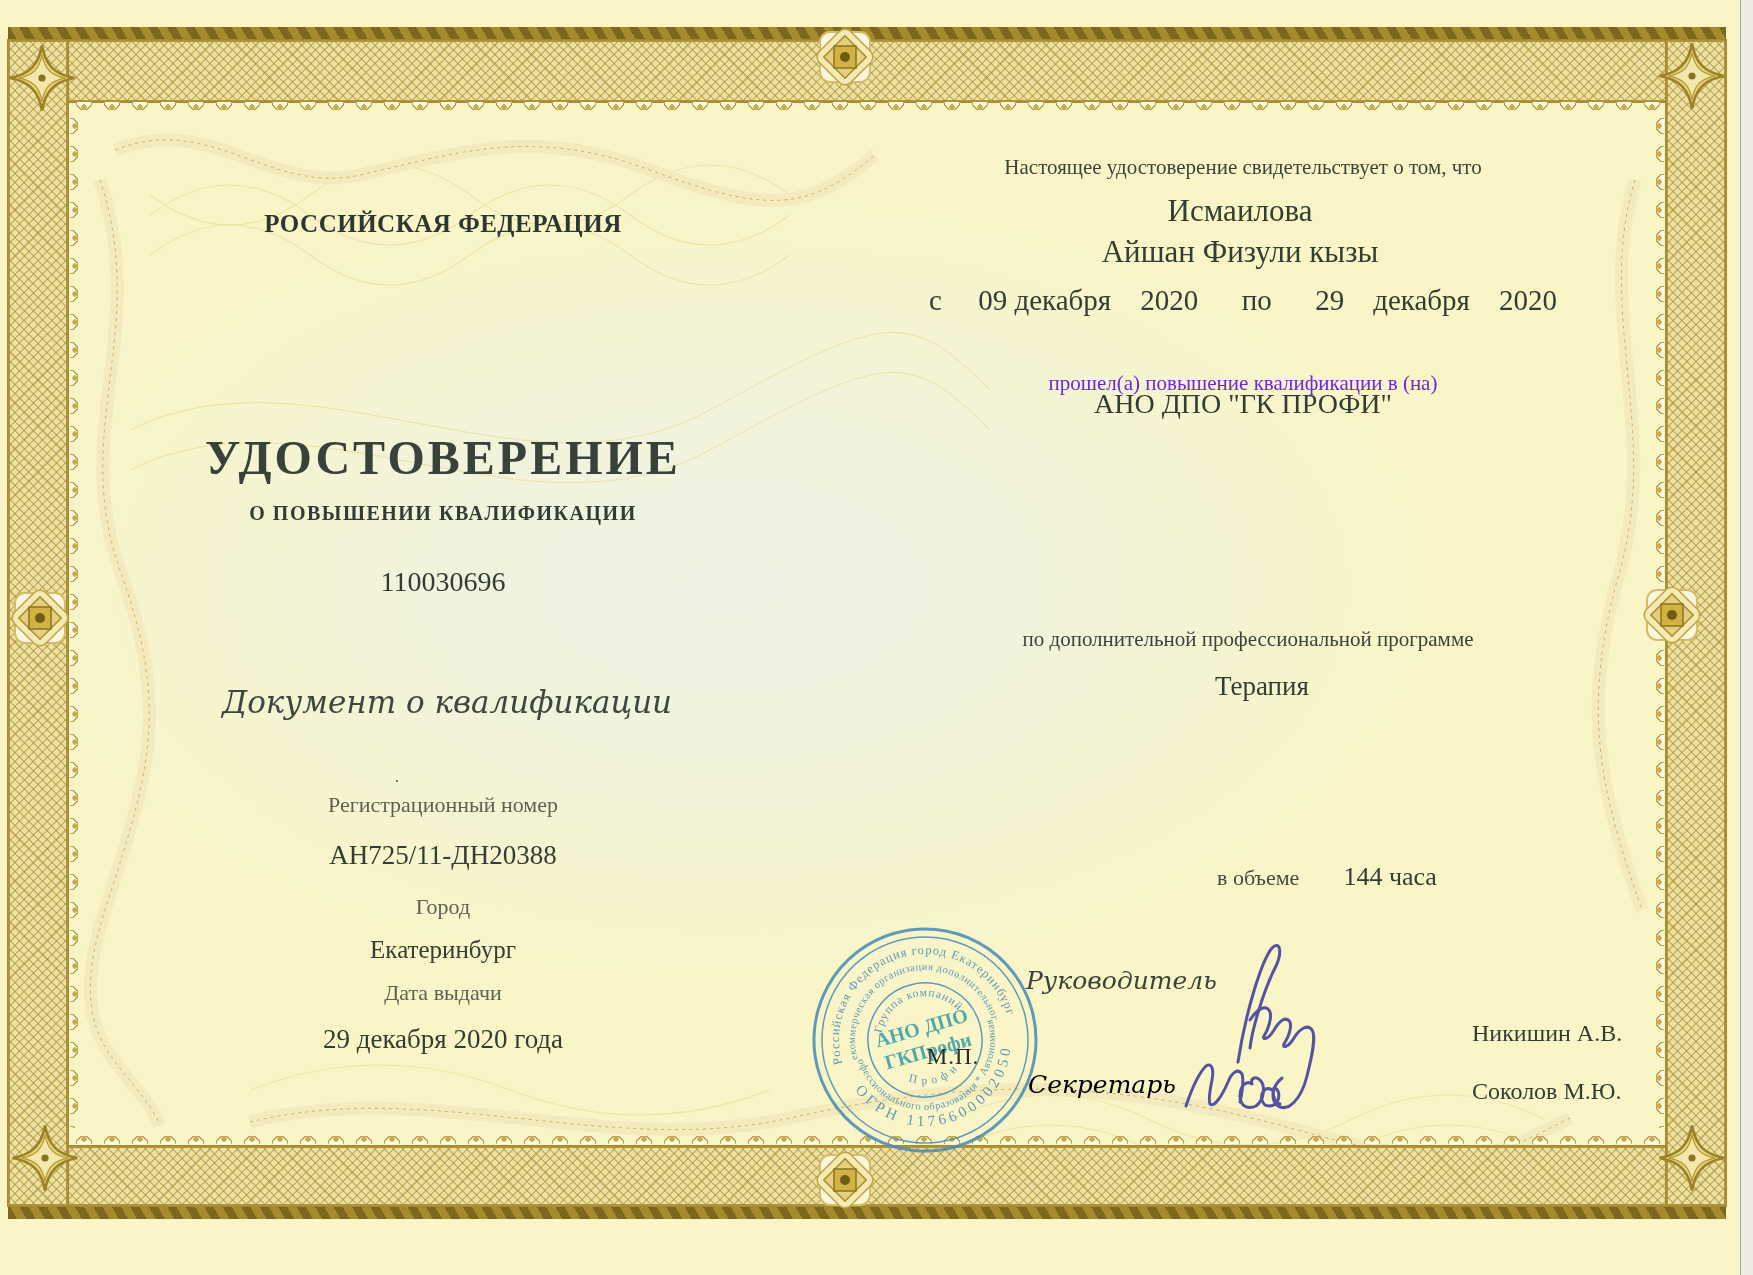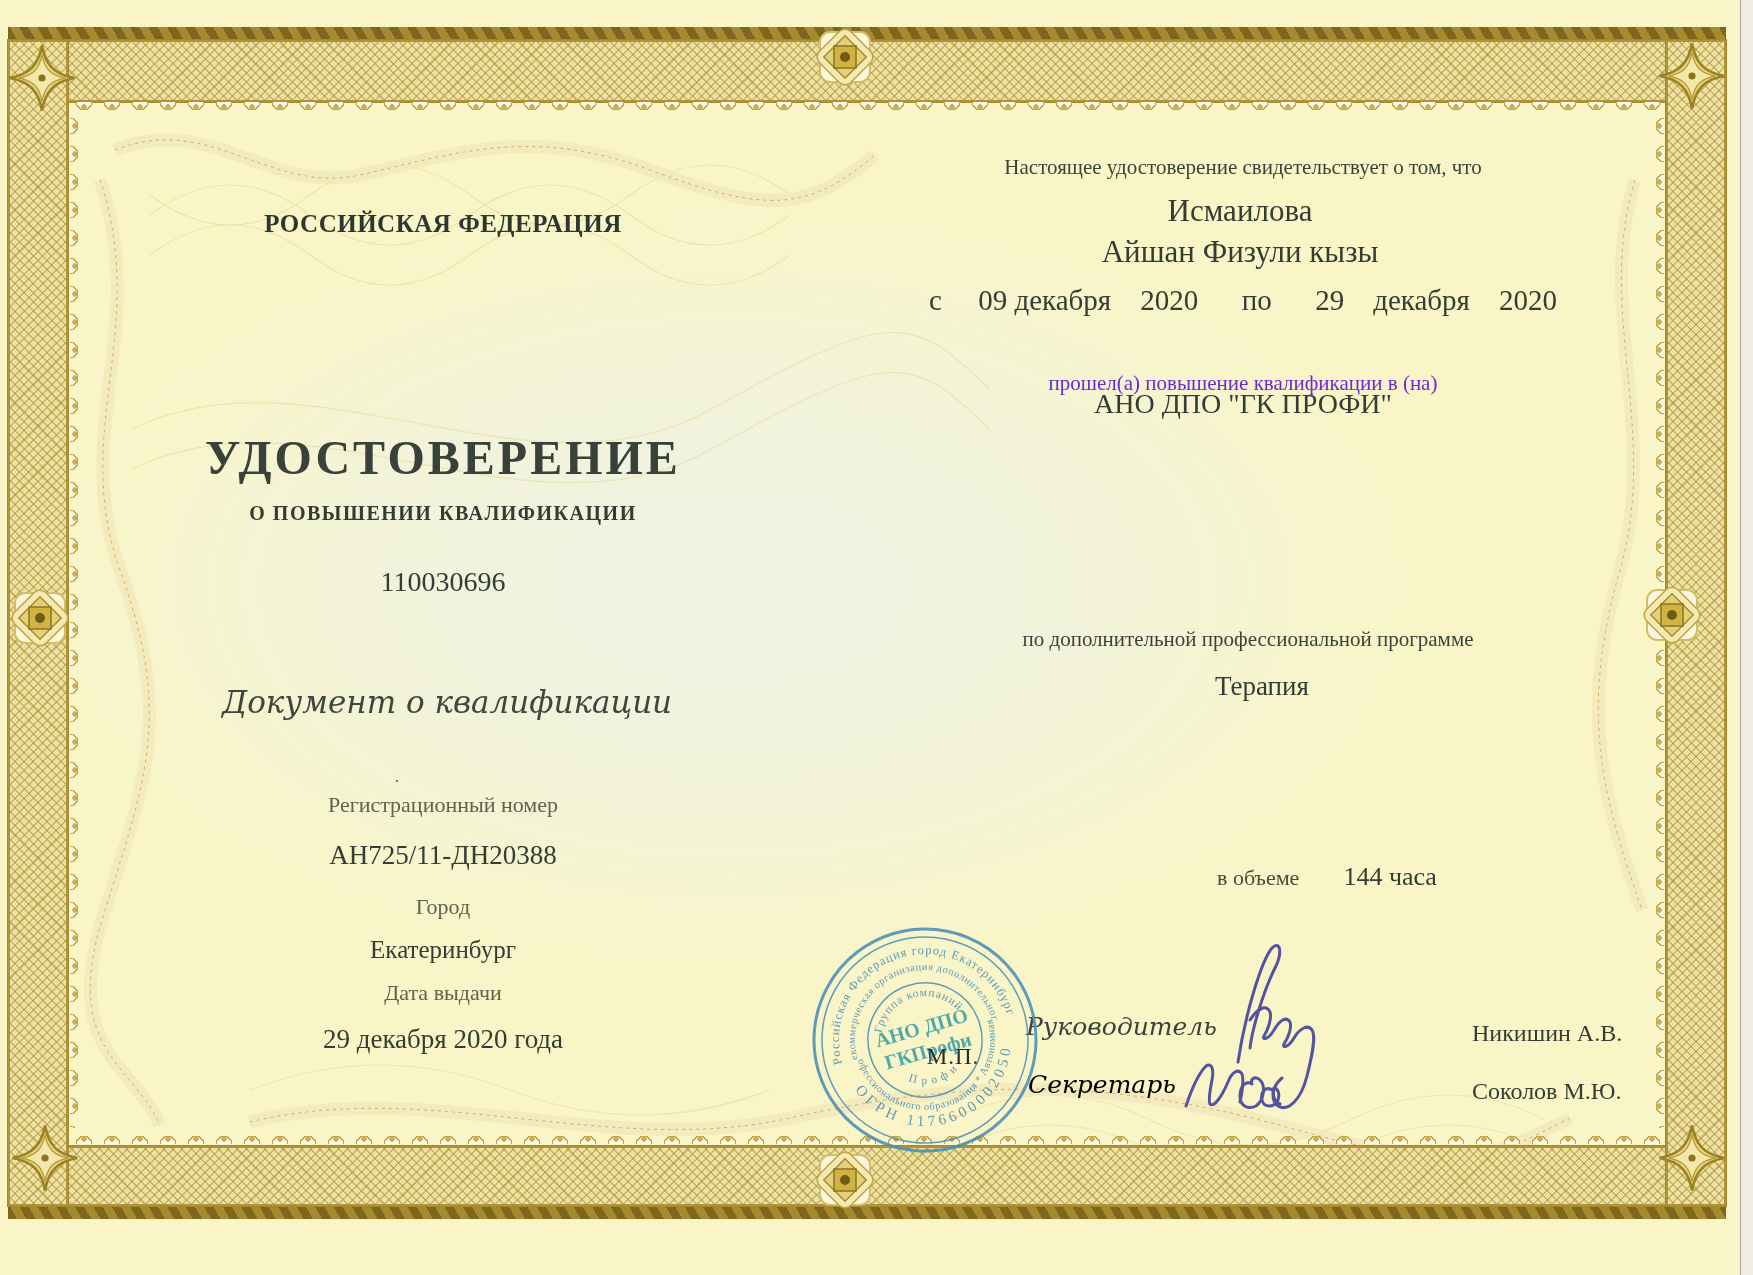--- a/index.html
+++ b/index.html
@@ -70,21 +70,21 @@
   .pname1{top:193px;left:1240px;font-size:31px;}
   .pname2{top:234px;left:1240px;font-size:31px;}
   .period{top:284px;left:1243px;font-size:29px;white-space:pre;}
   .completed{top:333px;left:1243px;font-size:21px;color:#6d28d9;margin-top:38px;}
   .institution{top:388px;left:1243px;font-size:28px;}
   .program-label{top:627px;left:1248px;font-size:21px;color:#39433a;}
   .program{top:671px;left:1262px;font-size:27px;}
   .volume{position:absolute;left:1217px;top:862px;display:flex;gap:44px;align-items:baseline;}
   .volume .vl{font-size:22px;color:#474c3c;}
   .volume .vv{font-size:26px;}
-  .sig-label-1{position:absolute;left:1026px;top:1012px;font-size:25px;color:#39433a;}
+  .sig-label-1{position:absolute;left:1026px;top:966px;font-size:25px;color:#39433a;}
   .sig-label-2{position:absolute;left:1028px;top:1070px;font-size:25px;color:#000000;}
   .sig-name-1{position:absolute;left:1472px;top:1020px;font-size:24px;}
   .sig-name-2{position:absolute;left:1472px;top:1078px;font-size:24px;}
   .mp{position:absolute;left:953px;top:1057px;transform:translate(-50%,-50%);font-size:23px;color:#2b2b2b;letter-spacing:1px;}
 
   svg text{font-family:"Liberation Serif","DejaVu Serif",serif;}
 </style>
 </head>
 <body>
 

